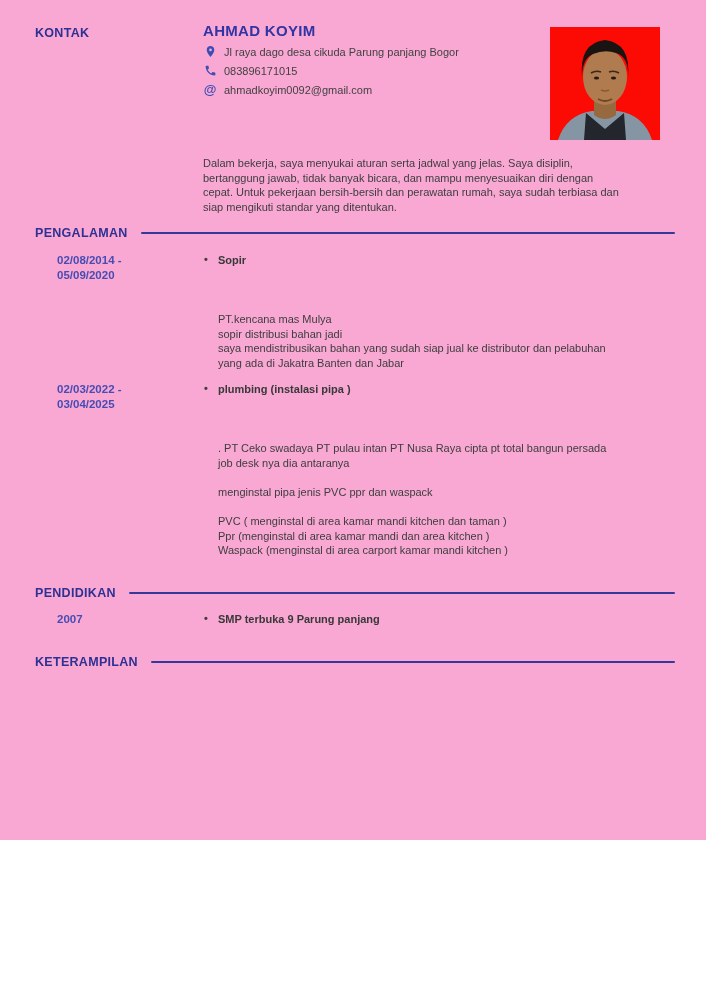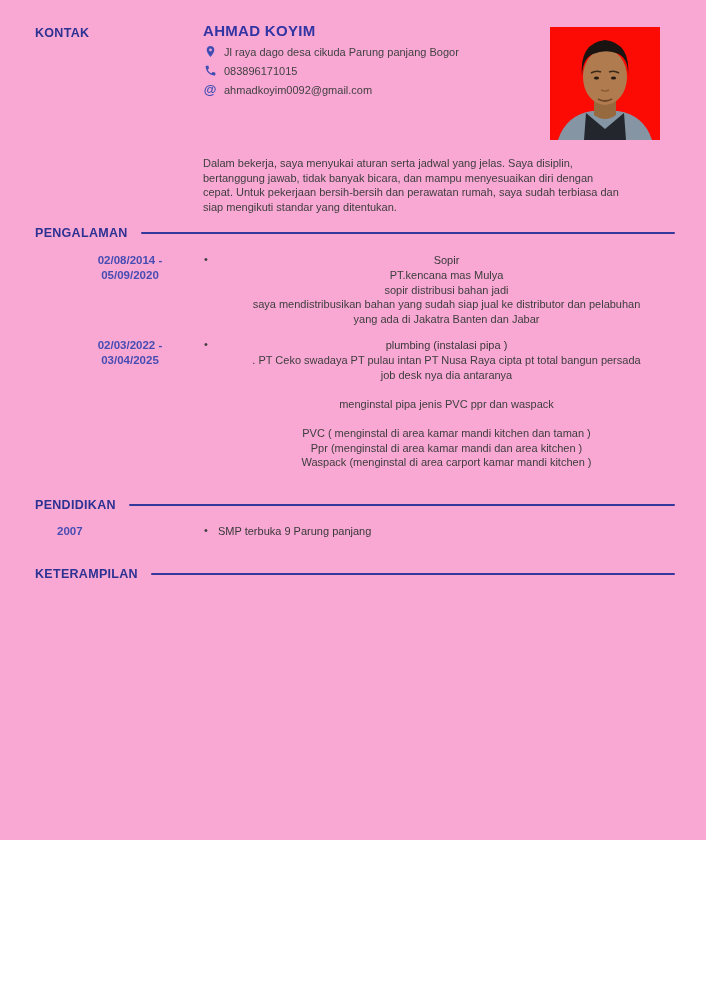--- a/index.html
+++ b/index.html
@@ -44,27 +44,27 @@
   
   .sec-head { display:flex; align-items:center; }
   .sec-rule { flex:1; height:2px; background:#35389b; margin-left:13px; border-radius:1px; }
 
   
   .body-text { font-size:11px; line-height:14.6px; color:#3d3d3d; }
   .para { margin:0; white-space:pre-line; }
 
   .bullet-item { position:relative; padding-left:15px; }
   .bullet-item::before { content:"•"; position:absolute; left:1px; top:-1px; color:#3d3d3d; }
-  .entry-title { font-weight:normal; font-size:11px; line-height:14.6px; color:#383838; }
-  .entry-details { padding-left:15px; white-space:pre-line; }
+  .entry-title { font-weight:bold; font-size:11px; line-height:14.6px; color:#383838; }
+  .entry-details { padding-left:15px; white-space:pre-line;margin-top:44px; }
 
   
   .sect-objektif { margin-top:57px; }
   .sect-objektif .content { margin-top:12px; }
-  .sect-pengalaman { margin-top:12px;text-align:center; }
+  .sect-pengalaman { margin-top:12px; }
   .entry-1 { margin-top:13px; }
   .entry-2 { margin-top:12px; }
   .sect-pendidikan { margin-top:28px; }
   .sect-pendidikan .content-row { margin-top:12px; }
   .sect-keterampilan { margin-top:28px; }
   .sect-keterampilan .content-row { margin-top:13px; }
 </style>
 </head>
 <body>
 

